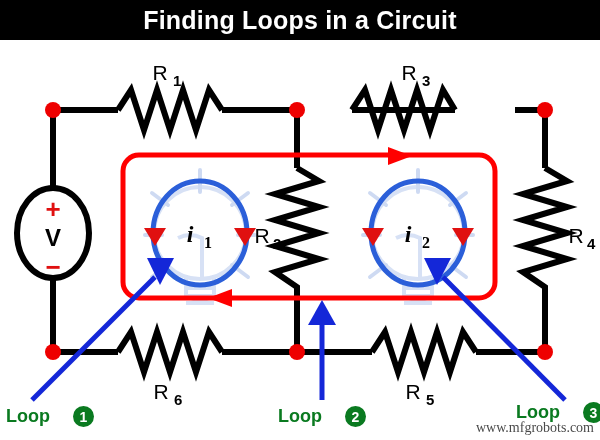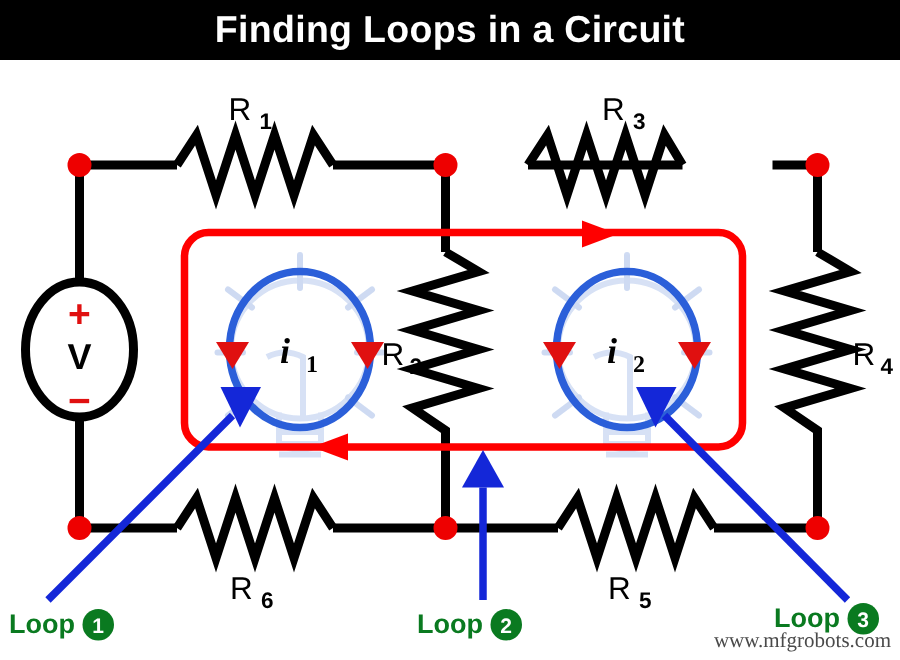--- a/index.html
+++ b/index.html
@@ -62,21 +62,21 @@
     font-size:24px; font-style:italic; font-weight:bold; fill:#000;
   }
   .curlbl-sub { font-size:16px; font-style:normal; }
   .srcsign { fill:#e01010; font-weight:bold; font-size:26px;
              font-family:"Liberation Sans", sans-serif; }
   .srcv { fill:#000; font-weight:bold; font-size:24px;
           font-family:"Liberation Sans", sans-serif; }
 
   
   .looplbl {
-    position:absolute; display:flex; align-items:center; gap:5px;justify-content:space-between;
+    position:absolute; display:flex; align-items:center; gap:23px;justify-content:space-between;
   }
   .looplbl .txt {
     color:#0a7a20; font-weight:bold; font-size:18px;
     font-family:"Liberation Sans", sans-serif;
   }
   .looplbl .badge {
     width:21px; height:21px; border-radius:50%;
     background:#0a7a20; color:#ffffff;
     font-size:14px; font-weight:bold;
     display:flex; align-items:center; justify-content:center;

